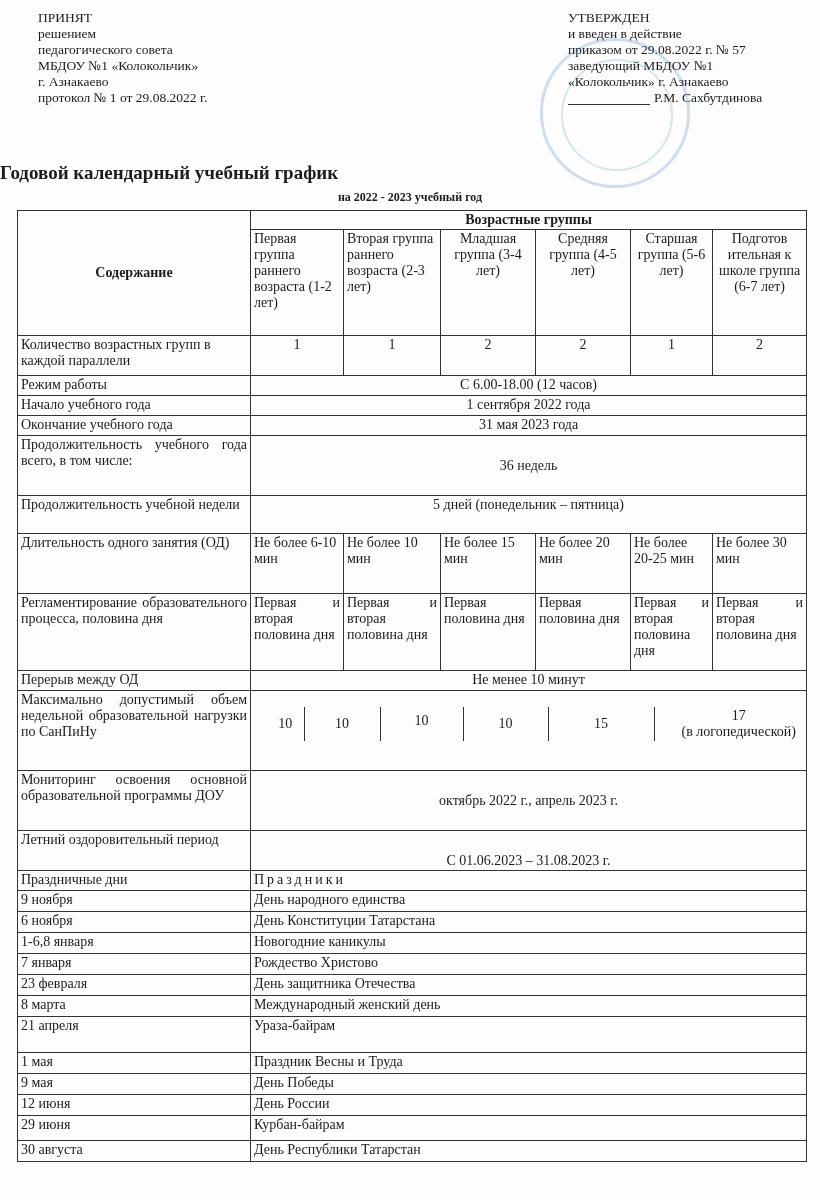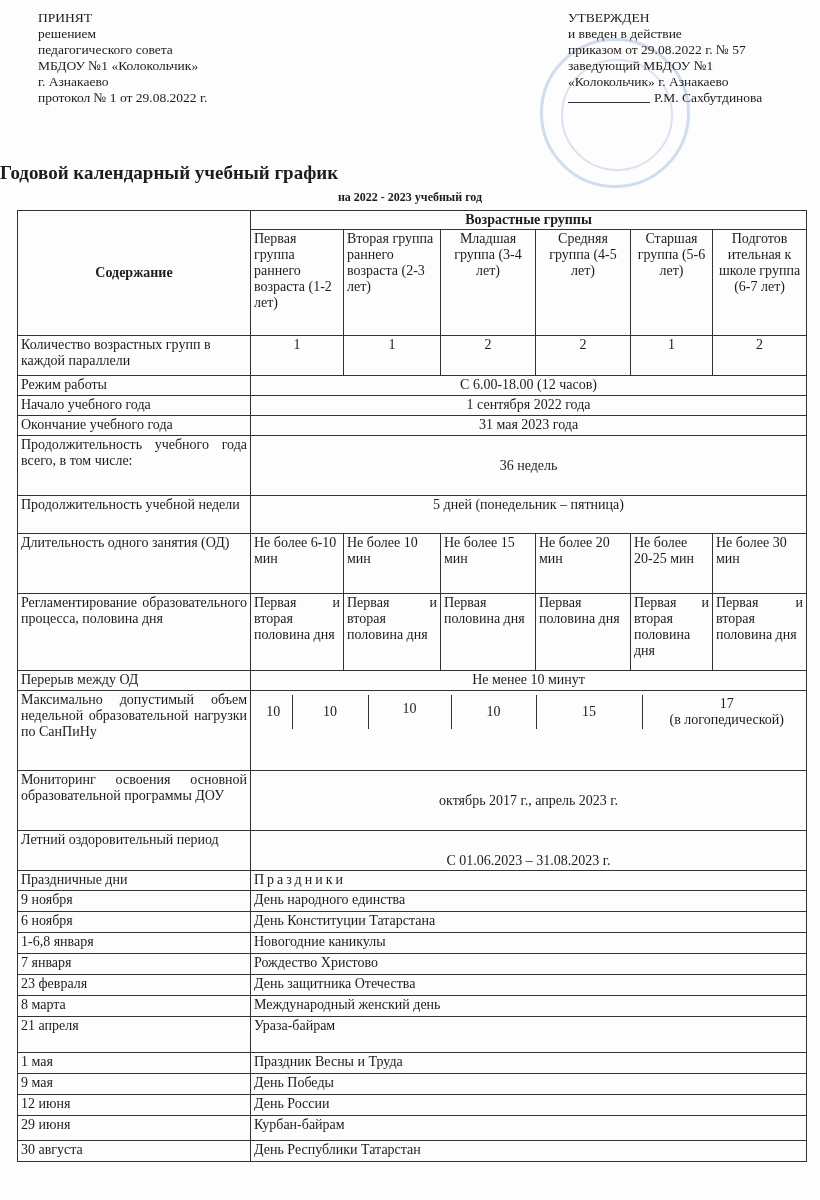--- a/index.html
+++ b/index.html
@@ -2,21 +2,21 @@
 <html><head>
 <meta charset="utf-8">
 <style>
   html, body { margin:0; padding:0; }
   body {
     width:820px; height:1200px; background:#fdfdfd; position:relative; overflow:hidden;
     font-family:"Liberation Serif", "DejaVu Serif", serif; color:#1c1c1c;
   }
   .hdr-left { position:absolute; left:38px; top:10px; font-size:13.5px; line-height:16px; }
   .hdr-right { position:absolute; left:568px; top:10px; font-size:13.5px; line-height:16px; }
-  .hdr-right .sign { display:flex; align-items:flex-start; }
+  .hdr-right .sign { display:flex; align-items:center; }
   .hdr-right .sign .line { display:inline-block; width:82px; border-bottom:1px solid #333; height:12px; margin-right:4px; }
   .stamp {
     position:absolute; left:540px; top:38px; width:150px; height:150px; border-radius:50%;
     border:3px solid rgba(120,160,210,0.35); box-sizing:border-box;
   }
   .stamp::after {
     content:""; position:absolute; left:18px; top:18px; width:108px; height:108px; border-radius:50%;
     border:2px solid rgba(120,160,210,0.28);
   }
   .title { position:absolute; left:0; width:820px; top:162px; font-weight:bold; font-size:19px; }
@@ -27,21 +27,21 @@
   }
   table.main td { border:1px solid #333; padding:1px 3px; vertical-align:top; }
   .c { text-align:center; }
   .j { text-align:justify; text-align-last:left; }
   .b { font-weight:bold; }
   .mid { vertical-align:middle !important; }
   .spaced { letter-spacing:3px; }
   table.sub { width:100%; height:100%; border-collapse:collapse; table-layout:fixed; }
   table.sub td { border:none; border-left:1px solid #333; padding:1px 3px; }
   table.sub td:first-child { border-left:none; }
-  td.subwrap { padding:4px !important;margin-left:24px; }
+  td.subwrap { padding:16px !important;margin-left:24px; }
 </style>
 </head>
 <body>
 
 <div class="hdr-left">
   <div>ПРИНЯТ</div>
   <div>решением</div>
   <div>педагогического совета</div>
   <div>МБДОУ №1 «Колокольчик»</div>
   <div>г. Азнакаево</div>
@@ -162,21 +162,21 @@
             <div>17</div>
             <div>(в логопедической)</div>
           </td>
         </tr>
       </tbody>
           </table>
     </td>
   </tr>
   <tr style="height:60px">
     <td class="j">Мониторинг освоения основной образовательной программы ДОУ</td>
-    <td colspan="6" class="c mid">октябрь 2017 г., апрель 2023 г.</td>
+    <td colspan="6" class="c mid">октябрь 2022 г., апрель 2023 г.</td>
   </tr>
   <tr style="height:40px">
     <td class="j">Летний оздоровительный период</td>
     <td colspan="6" class="c" style="vertical-align:bottom">С 01.06.2023 – 31.08.2023 г.</td>
   </tr>
   <tr style="height:20px">
     <td>Праздничные дни</td>
     <td colspan="6" class="spaced">Праздники</td>
   </tr>
   <tr style="height:21px">

